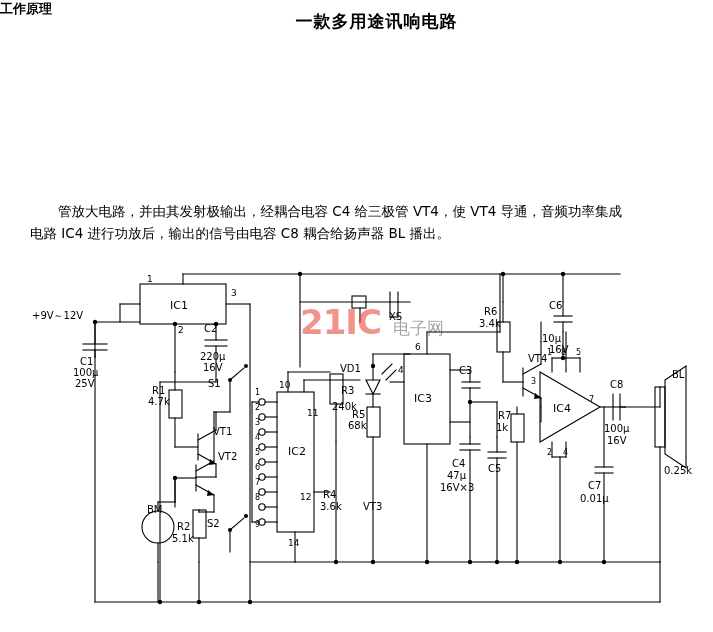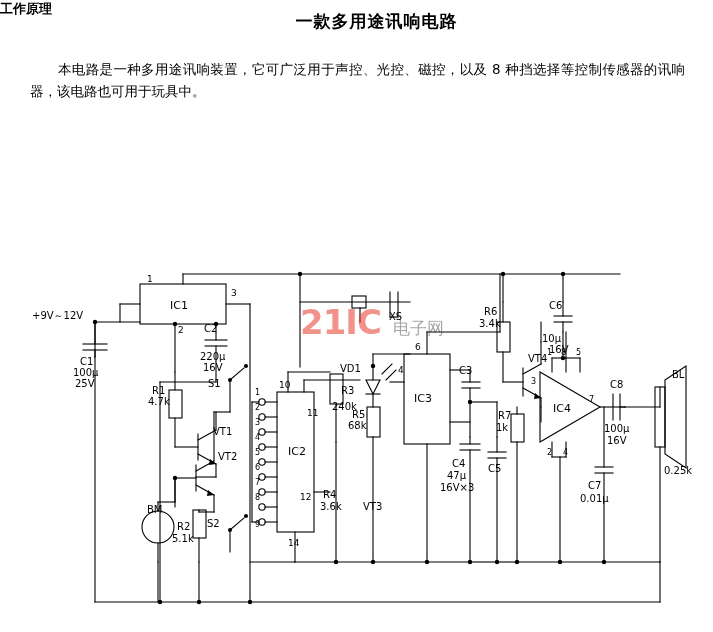--- a/index.html
+++ b/index.html
@@ -42,26 +42,27 @@
   }
   .wm small{font-size:17px;font-weight:normal;color:#333;opacity:.8;letter-spacing:0;margin-left:12px;}
 </style>
 </head>
 <body>
 
 <div class="page">
 
   <div class="title">一款多用途讯响电路</div>
 
-  <div class="para p1">本电路是一种多用途讯响装置，它可广泛用于声控、光控、磁控，以及 8 种挡选择等控制传感器的讯响器，该电路也可用于玩具中。</div>
 
   <div class="h2">工作原理</div>
 
 
   <div class="para p3">
+    <span class="ln ln1">管放大电路，并由其发射极输出，经耦合电容 C4 给三极管 VT4，使 VT4 导通，音频功率集成</span>
+    <span class="ln">电路 IC4 进行功放后，输出的信号由电容 C8 耦合给扬声器 BL 播出。</span>
   </div>
 
   <div class="circuit">
     <svg width="713" height="360" viewBox="0 0 713 360">
       <g stroke="#000" stroke-width="1.1" fill="none" stroke-linecap="square">
 
         <line x1="95" y1="60" x2="140" y2="60"></line>
         <line x1="95" y1="60" x2="95" y2="95"></line>
         <rect x="140" y="22" width="86" height="40"></rect>
         <line x1="140" y1="40" x2="226" y2="40" stroke="none"></line>

